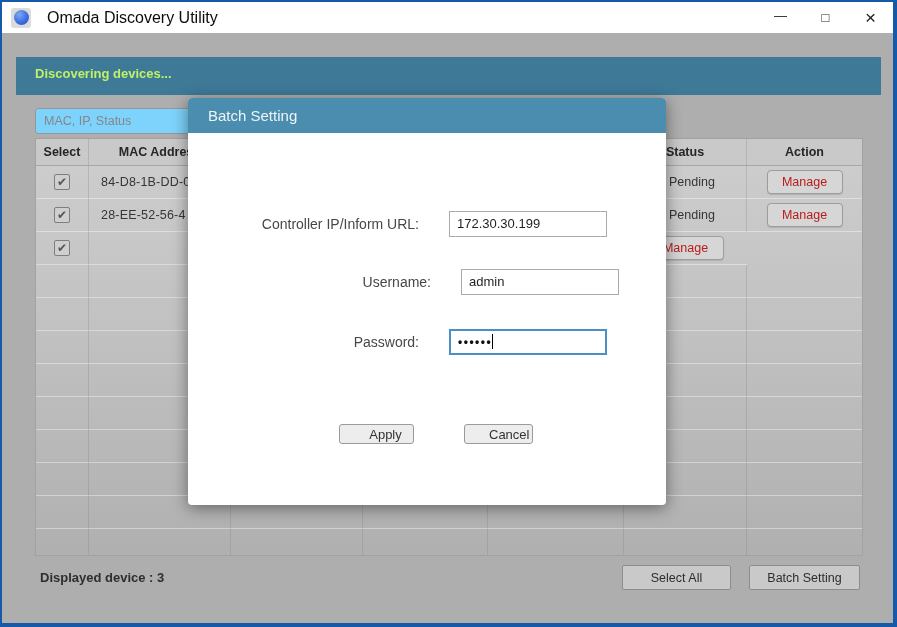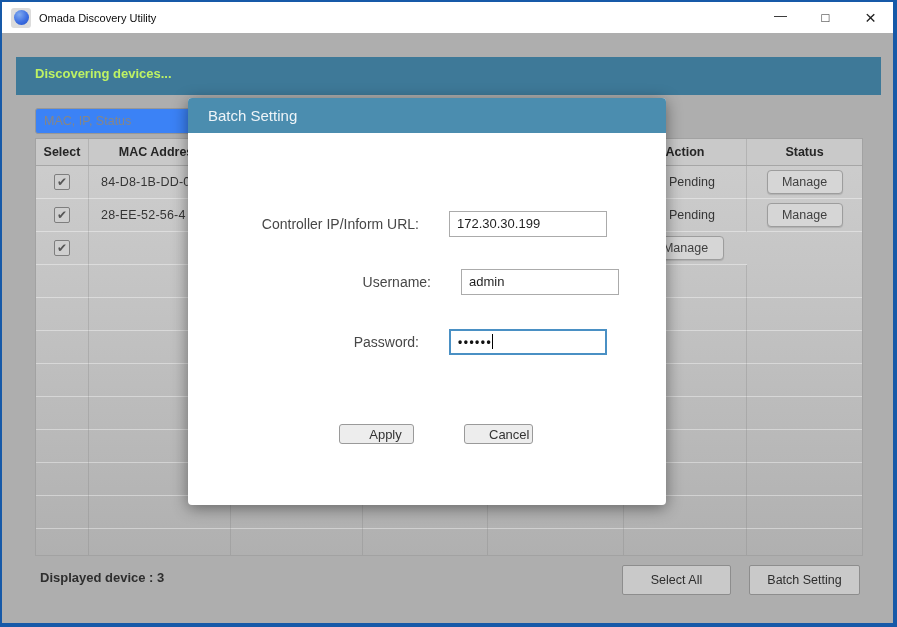--- a/index.html
+++ b/index.html
@@ -8,37 +8,37 @@
   .window{position:relative;width:897px;height:627px;background:#adadad;
     border:solid #1659a8;border-width:2px 4px 4px 2px;overflow:hidden;}
 
   
   .titlebar{position:absolute;left:0;top:0;right:0;height:31px;background:#ffffff;
     display:flex;align-items:center;}
   .app-icon-wrap{width:20px;height:20px;margin-left:9px;background:#dcdcdc;border-radius:3px;
     display:flex;align-items:center;justify-content:center;}
   .app-icon{width:15px;height:15px;border-radius:50%;
     background:radial-gradient(circle at 35% 30%,#7fa9ef 0%,#3e6fe2 55%,#2050c8 100%);}
-  .app-title{margin-left:8px;font-size:11px;color:#0c0c0c;text-align:right;}
+  .app-title{margin-left:16px;font-size:16px;color:#0c0c0c;text-align:right;}
   .win-controls{margin-left:auto;display:flex;height:100%;}
   .win-btn{width:45px;height:100%;display:flex;align-items:center;justify-content:center;
     color:#222;cursor:default;}
   .glyph-min{font-size:13px;line-height:1;transform:translateY(-2px);}
   .glyph-max{font-size:13px;line-height:1;}
   .glyph-close{font-size:19px;line-height:1;}
 
   
   .content{position:absolute;left:0;top:31px;right:0;bottom:0;background:#aeaeae;}
 
   .discover-bar{position:absolute;left:14px;top:24px;width:865px;height:38px;
     background:#3e7998;color:#bef264;font-weight:bold;font-size:13px;
     line-height:33px;padding-left:19px;}
 
   .search-input{position:absolute;left:33px;top:75px;width:226px;height:26px;
-    background:#3b82f6;border:1px solid #979797;border-radius:3px;
+    background:#7dd3fc;border:1px solid #979797;border-radius:3px;
     font-size:12.5px;color:#3a3a3a;padding:0 8px;outline:none;}
   .search-input::placeholder{color:#868686;}
 
   
   .table{position:absolute;left:33px;top:105px;width:828px;height:418px;
     border:1px solid #a2a2a2;overflow:hidden;
     background:linear-gradient(180deg,#cecece 0%,#c3c3c3 40%,#b0b0b0 100%);}
   .trow,.thead{display:grid;grid-template-columns:53px 142px 132px 125px 136px 123px 115px;}
   .thead{height:27px;background:#c9c9c9;border-bottom:1px solid #a6a6a6;}
   .th{display:flex;align-items:center;justify-content:center;
@@ -53,27 +53,27 @@
   .td.cell-select{justify-content:center;}
   .td.cell-mac{padding-left:12px;letter-spacing:.2px;}
   .td.cell-status{padding-left:45px;}
   .td.cell-action{justify-content:center;}
 
   .checkbox{width:16px;height:16px;background:#cfcfcf;border:1px solid #7e7e7e;
     border-radius:2px;display:flex;align-items:center;justify-content:center;
     font-size:12px;color:#565656;line-height:1;}
 
   .manage-btn{width:76px;height:24px;background:#d6d6d6;border:1px solid #9d9d9d;
-    border-radius:4px;font-size:12.5px;color:#404040;
+    border-radius:4px;font-size:12.5px;color:#b91c1c;
     box-shadow:0 1px 1px rgba(0,0,0,.12);}
 
   
   .footer-label{position:absolute;left:38px;top:530px;height:30px;line-height:30px;
     font-size:13px;color:#2e2e2e;font-weight:bold;}
-  .footer-btn{position:absolute;top:532px;height:30px;background:#c9c9c9;
+  .footer-btn{position:absolute;top:532px;height:25px;background:#c9c9c9;
     border:1px solid #8d8d8d;border-radius:2px;font-size:12.5px;color:#2d2d2d;}
   .btn-select-all{left:620px;width:109px;}
   .btn-batch-setting{left:747px;width:111px;}
 
   
   .modal{position:absolute;left:186px;top:65px;width:478px;height:407px;
     background:#ffffff;border-radius:4px;box-shadow:0 3px 16px rgba(0,0,0,.45);}
   .modal-header{height:35px;background:#4b8daf;border-radius:4px 4px 0 0;
     color:#eef4f8;font-size:15px;line-height:35px;padding-left:20px;}
   .field{position:absolute;left:0;height:26px;width:100%;}
@@ -125,22 +125,22 @@
 
     <input class="search-input" type="text" placeholder="MAC, IP, Status" style="">
 
     <div class="table">
       <div class="thead">
         <div class="th">Select</div>
         <div class="th">MAC Address</div>
         <div class="th"></div>
         <div class="th"></div>
         <div class="th"></div>
+        <div class="th">Status</div>
         <div class="th">Action</div>
-        <div class="th">Status</div>
       </div>
 
       <div class="trow">
         <div class="td cell-select">
           <div class="checkbox">✔</div>
         </div>
         <div class="td cell-mac">84-D8-1B-DD-0</div>
         <div class="td"></div>
         <div class="td"></div>
         <div class="td"></div>

